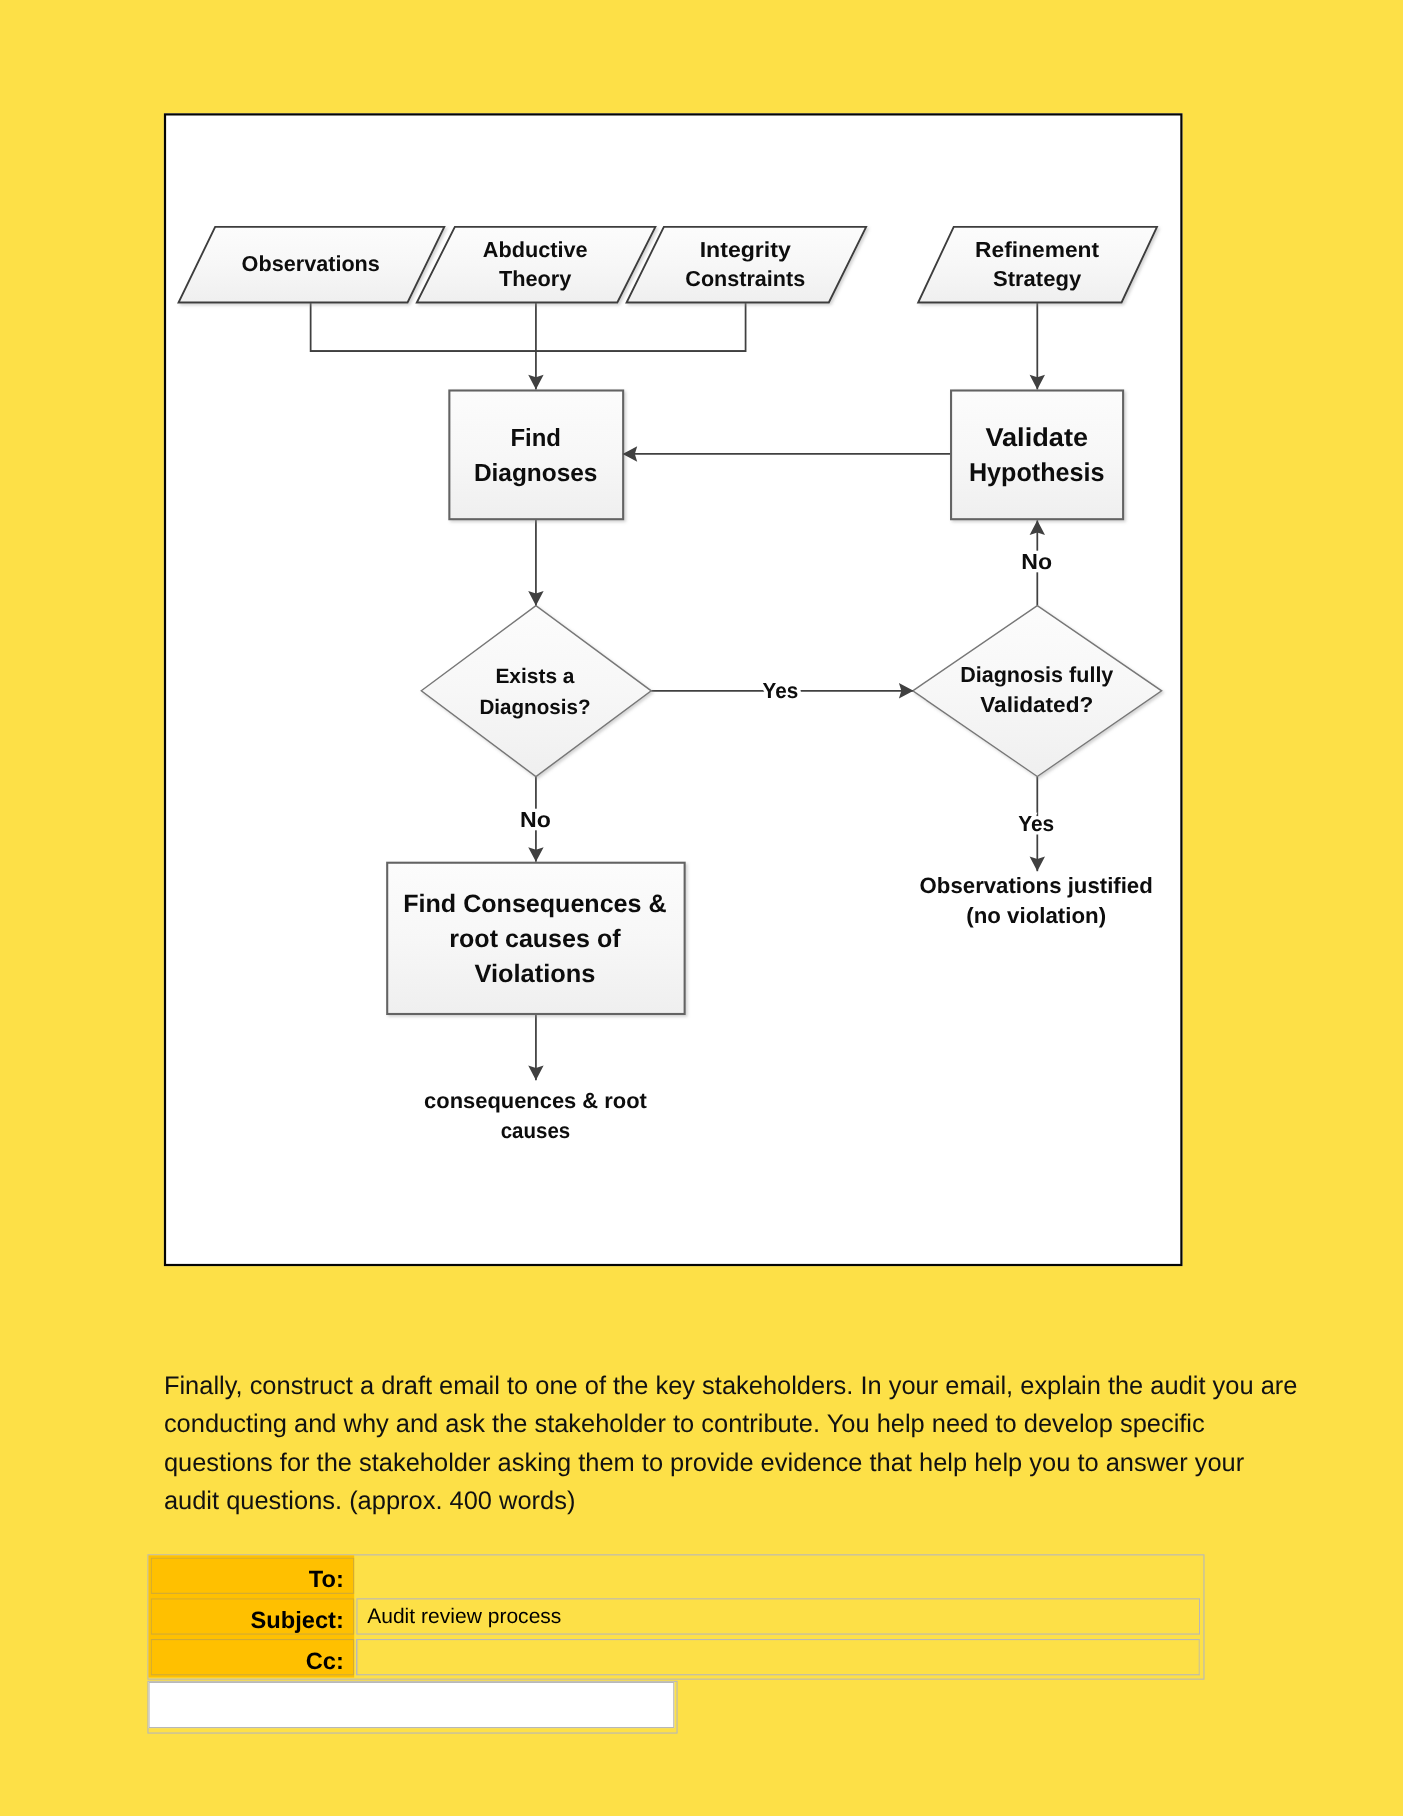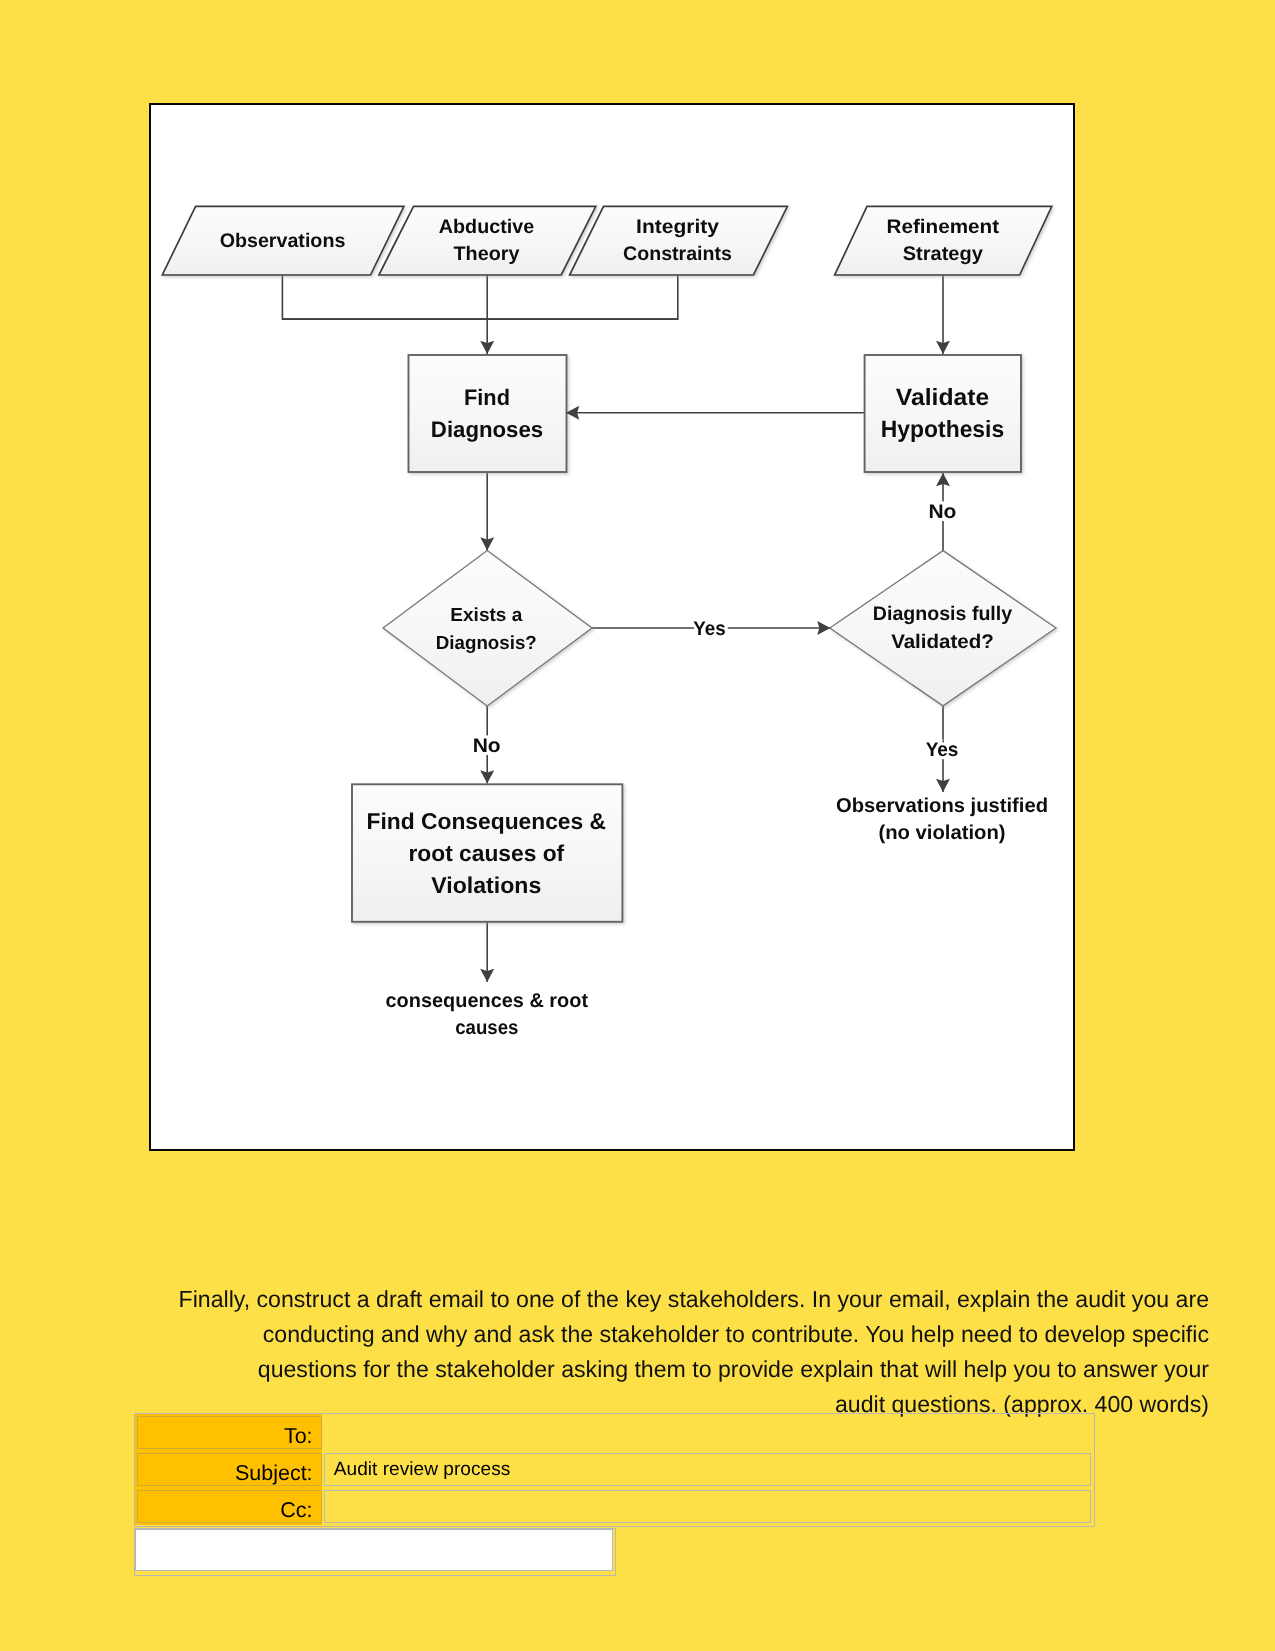--- a/index.html
+++ b/index.html
@@ -5,31 +5,31 @@
 <style>
   html,body{margin:0;padding:0;background:#fff;}
   body{width:1275px;height:1651px;font-family:"Liberation Sans",sans-serif;color:#000;
        -webkit-font-smoothing:antialiased;text-rendering:geometricPrecision;}
   .page{position:relative;width:1275px;height:1651px;overflow:hidden;background:#fde047;}
 
   .figure-frame{position:absolute;left:149px;top:103px;width:926px;height:1048px;
       border:2.5px solid #050505;box-sizing:border-box;background:#fff;}
   .fig-svg{position:absolute;left:149px;top:103px;transform:translateZ(0);filter:blur(0.38px);}
 
-  .para{position:absolute;left:149px;top:1282px;width:1060px;font-size:23.13px;
-        line-height:34.9px;color:#111;text-align:right;}
+  .para{position:absolute;left:149px;top:1242px;width:1060px;font-size:23.13px;
+        line-height:34.9px;color:#111;}
   .para span{display:block;white-space:nowrap;transform:translateZ(0);}
 
   .email-table{position:absolute;left:133.5px;top:1412.5px;width:961px;}
   .outer-box{border:1.6px solid #B8B8B8;box-sizing:border-box;width:961px;padding:2.6px;position:relative;}
   .label-bg{position:absolute;left:0;top:0;width:187.1px;height:111.7px;background:#FFC000;}
   .erow{display:flex;align-items:stretch;height:32.9px;margin-bottom:4.3px;position:relative;}
   .erow:last-child{margin-bottom:0;}
   .elabel{width:184.5px;box-sizing:border-box;background:transparent;transform:translateZ(0);border:1.6px solid rgba(150,145,120,0.45);position:relative;
-          font-weight:normal;font-size:21.5px;line-height:31px;text-align:right;
+          font-weight:bold;font-size:21.5px;line-height:31px;text-align:right;
           padding:3.5px 8px 0 0;color:#000;}
   .evalue{flex:1;box-sizing:border-box;transform:translateZ(0);border:1.6px solid #B8B8B8;
           font-size:19.1px;line-height:28px;padding:2px 0 0 11px;color:#000;margin-left:2.7px;}
   .erow-to .evalue{padding-left:16px;letter-spacing:-0.41px;}
   .erow-subject .evalue{padding-left:8.5px;letter-spacing:0.02px;}
   .body-outer{border:1.6px solid #B8B8B8;box-sizing:border-box;width:482px;padding:0 0 4px 0;margin-top:0.7px;}
   .ebody{height:42.5px;margin-right:2px;border:1.6px solid #B8B8B8;box-sizing:border-box;background:#fff;}
 </style>
 </head>
 <body>
@@ -137,21 +137,21 @@
       <text x="793.4" y="414.6" fill="#0d0d0d" stroke="#ffffff" stroke-width="6" paint-order="stroke" textLength="28.0" lengthAdjust="spacingAndGlyphs">No</text>
       <text x="560.4" y="531.8" fill="#0d0d0d" stroke="#ffffff" stroke-width="6" paint-order="stroke" textLength="32.4" lengthAdjust="spacingAndGlyphs">Yes</text>
       <text x="337.7" y="649.1" fill="#0d0d0d" stroke="#ffffff" stroke-width="6" paint-order="stroke" textLength="28.0" lengthAdjust="spacingAndGlyphs">No</text>
       <text x="793.0" y="652.5" fill="#0d0d0d" stroke="#ffffff" stroke-width="6" paint-order="stroke" textLength="32.7" lengthAdjust="spacingAndGlyphs">Yes</text>
     </g>
   </svg>
 
   <div class="para">
     <span>Finally, construct a draft email to one of the key stakeholders. In your email, explain the audit you are</span>
     <span>conducting and why and ask the stakeholder to contribute. You help need to develop specific</span>
-    <span>questions for the stakeholder asking them to provide explain that will help you to answer your</span>
+    <span>questions for the stakeholder asking them to provide evidence that help help you to answer your</span>
     <span>audit questions. (approx. 400 words)</span>
   </div>
 
   <div class="email-table">
     <div class="outer-box">
       <div class="label-bg"></div>
       <div class="erow erow-to">
         <div class="elabel">To:</div>
       </div>
       <div class="erow erow-subject">

